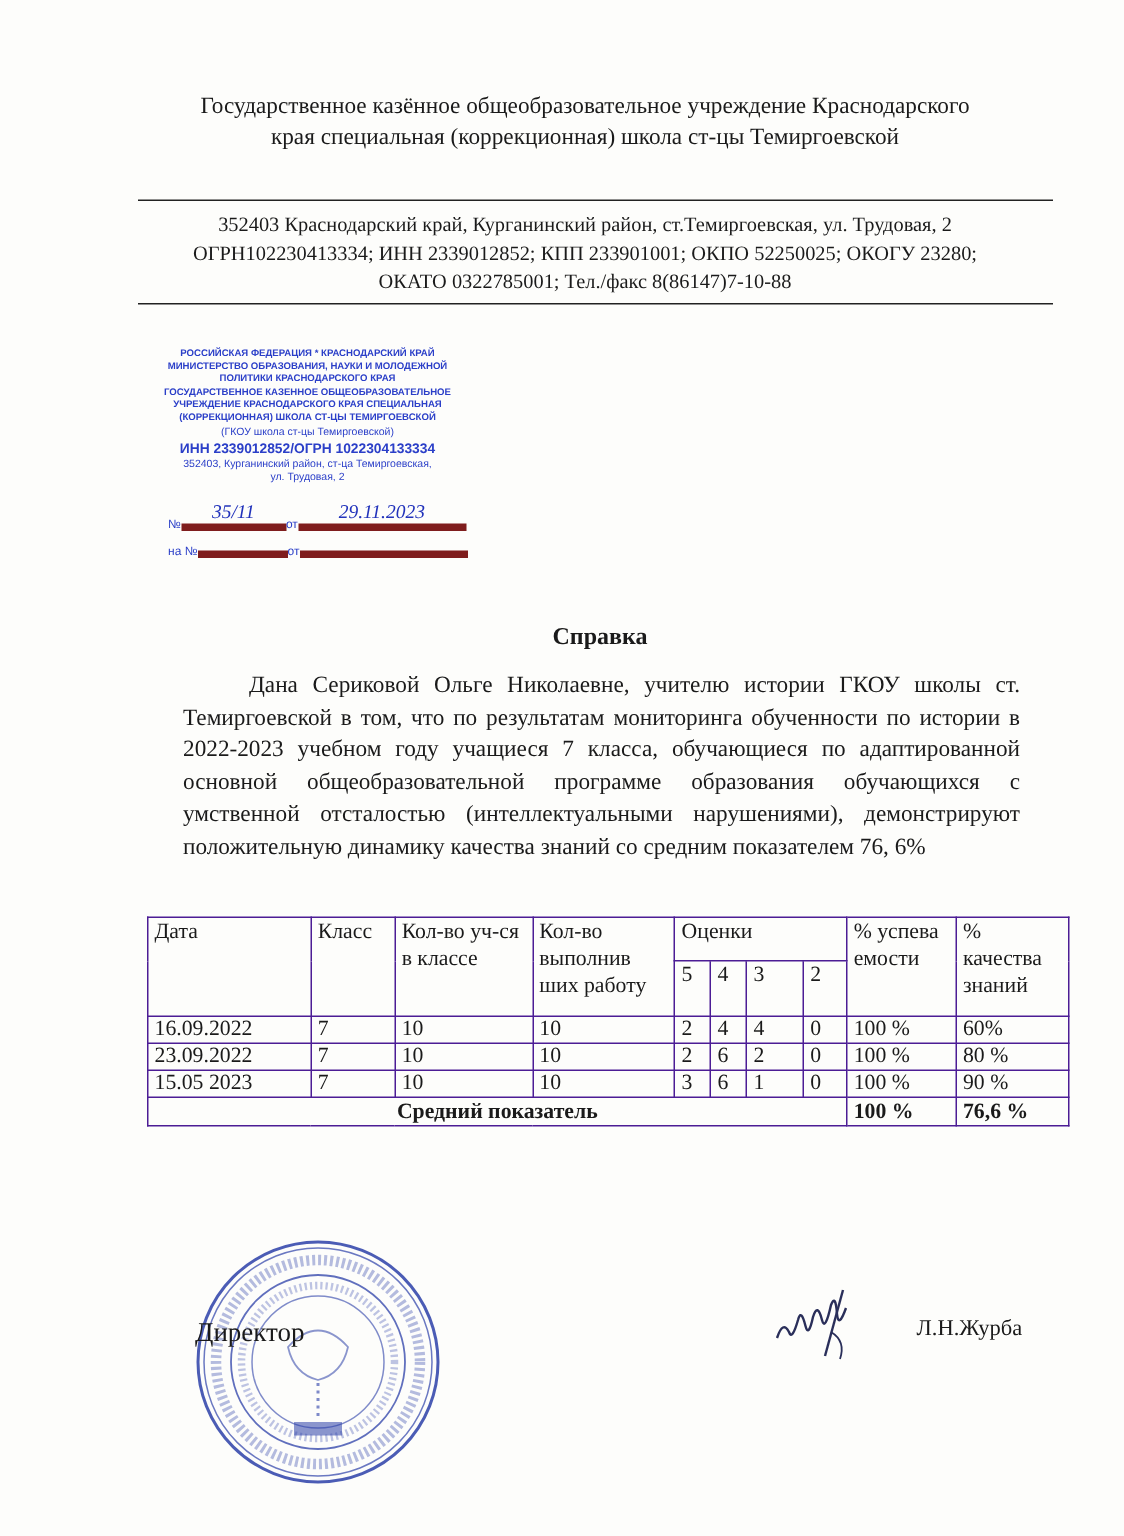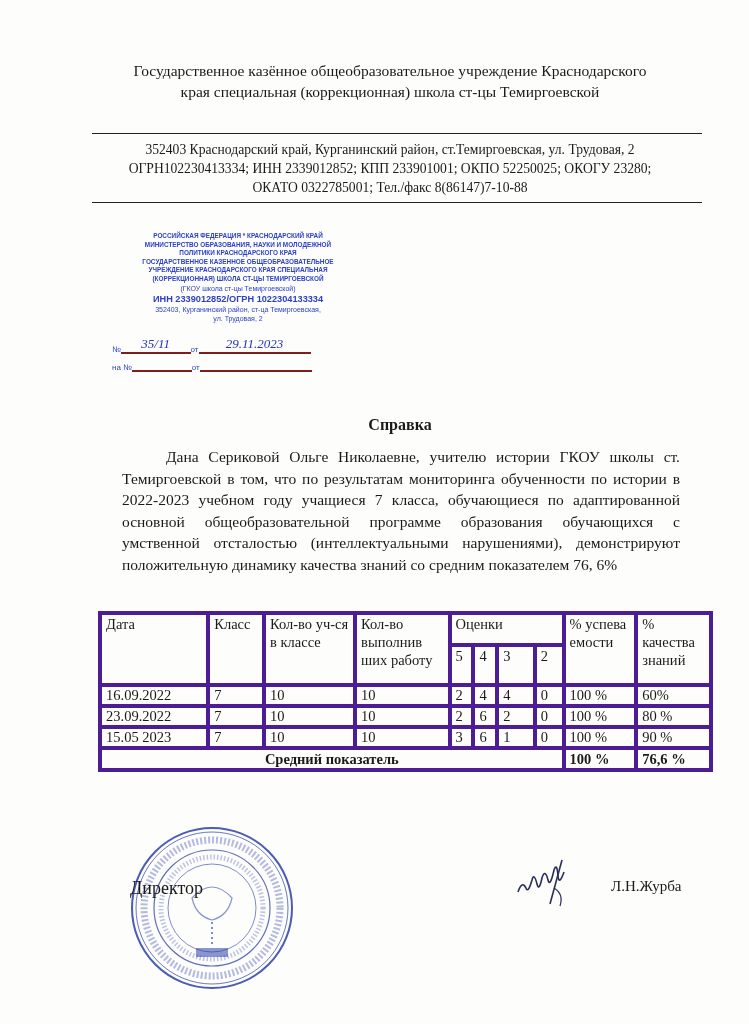--- a/index.html
+++ b/index.html
@@ -2,33 +2,33 @@
 <html><head>
 <meta charset="utf-8">
 <style>
   html, body { margin:0; padding:0; }
   body { width:749px; height:1024px; background:#fdfdfb; position:relative; overflow:hidden;
          font-family:"Liberation Serif", "DejaVu Serif", serif; color:#1a1a1a; }
   .abs { position:absolute; }
   .header { left:80px; top:60px; width:620px; text-align:center; font-size:15.5px; line-height:21px; }
   .rule { left:92px; width:610px; height:1px; background:#222; }
   .addr { left:80px; top:140px; width:620px; text-align:center; font-size:13.6px; line-height:19px; }
-  .stamp { left:128px; top:232px; width:220px; color:#2b3fc8; font-family:"Liberation Sans","DejaVu Sans",sans-serif;
+  .stamp { left:95px; top:232px; width:220px; color:#2b3fc8; font-family:"Liberation Sans","DejaVu Sans",sans-serif;
            font-weight:bold; text-align:center; font-size:6.4px; line-height:8.6px; }
   .stamp .inn { font-size:9.2px; line-height:12px; }
   .stamp .line2 { font-weight:normal; font-size:7px; line-height:9px; }
   .stamp-ref { left:112px; top:336px; width:220px; color:#2b3fc8; font-family:"Liberation Sans","DejaVu Sans",sans-serif; font-size:8px; }
   .stamp-ref .row { display:flex; align-items:flex-end; height:18px; }
-  .stamp-ref .fill { border-bottom:2px solid #7f1d1d; display:inline-block; text-align:center;
+  .stamp-ref .fill { border-bottom:5px solid #7f1d1d; display:inline-block; text-align:center;
                      font-family:"Liberation Serif",serif; font-style:italic; font-size:13px; color:#2233bb; }
   .title { left:100px; top:416px; width:600px; text-align:center; font-weight:bold; font-size:16px; }
   .body-text { left:104px; top:428px; width:594px; font-size:15.5px; line-height:21.5px; text-align:justify; }
   .body-text p { margin:18px; text-indent:44px; }
   table.grades { position:absolute; left:98px; top:611px; width:615px; border-collapse:collapse; font-size:14.5px; }
-  table.grades td { border:4px solid #4c1d95; padding:0 4px; vertical-align:top; line-height:18px; }
+  table.grades td { border:1px solid #4c1d95; padding:0 4px; vertical-align:top; line-height:18px; }
   table.grades tr.data td { height:17px; line-height:17px; }
   table.grades .sub td { height:36px; }
   table.grades .avg td { font-weight:bold; height:18px; }
   .director { left:130px; top:878px; font-size:18px; }
   .signer { left:611px; top:878px; font-size:15px; }
   .seal { left:130px; top:826px; width:164px; height:164px; }
   .sig { left:510px; top:852px; width:80px; height:60px; }
 </style>
 </head>
 <body>

